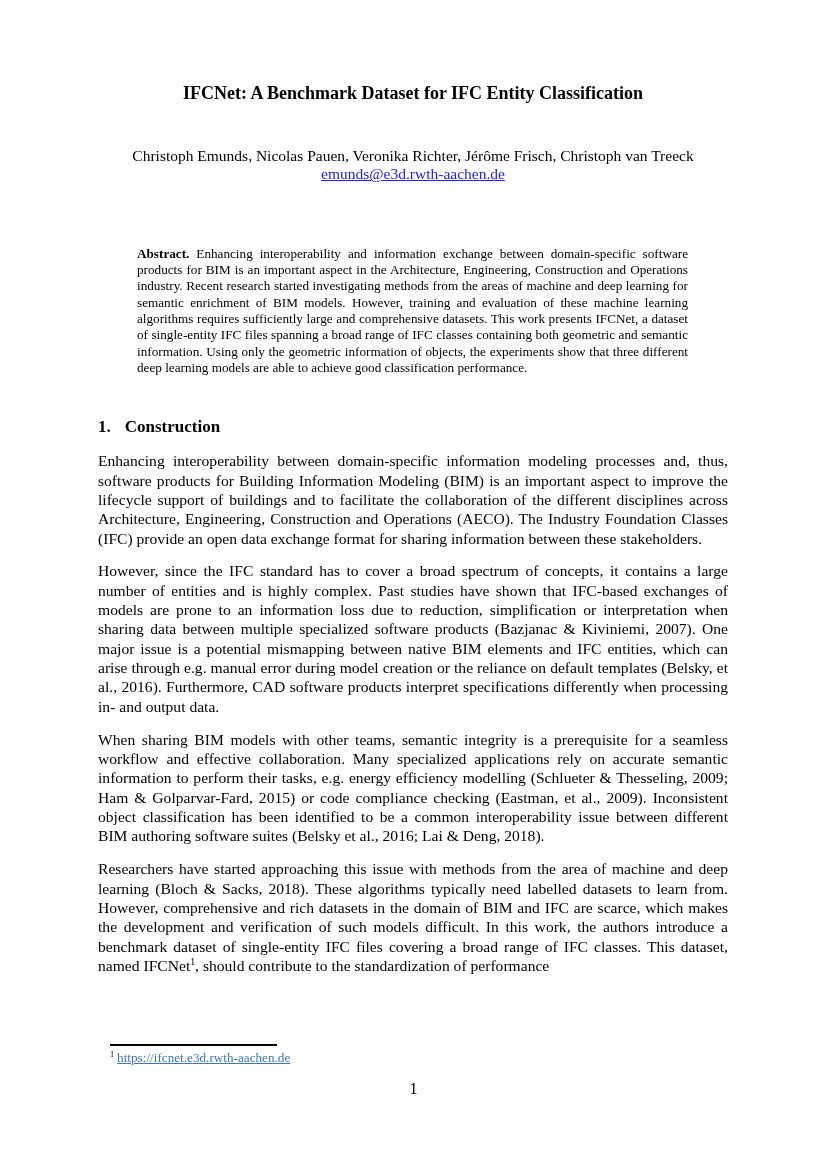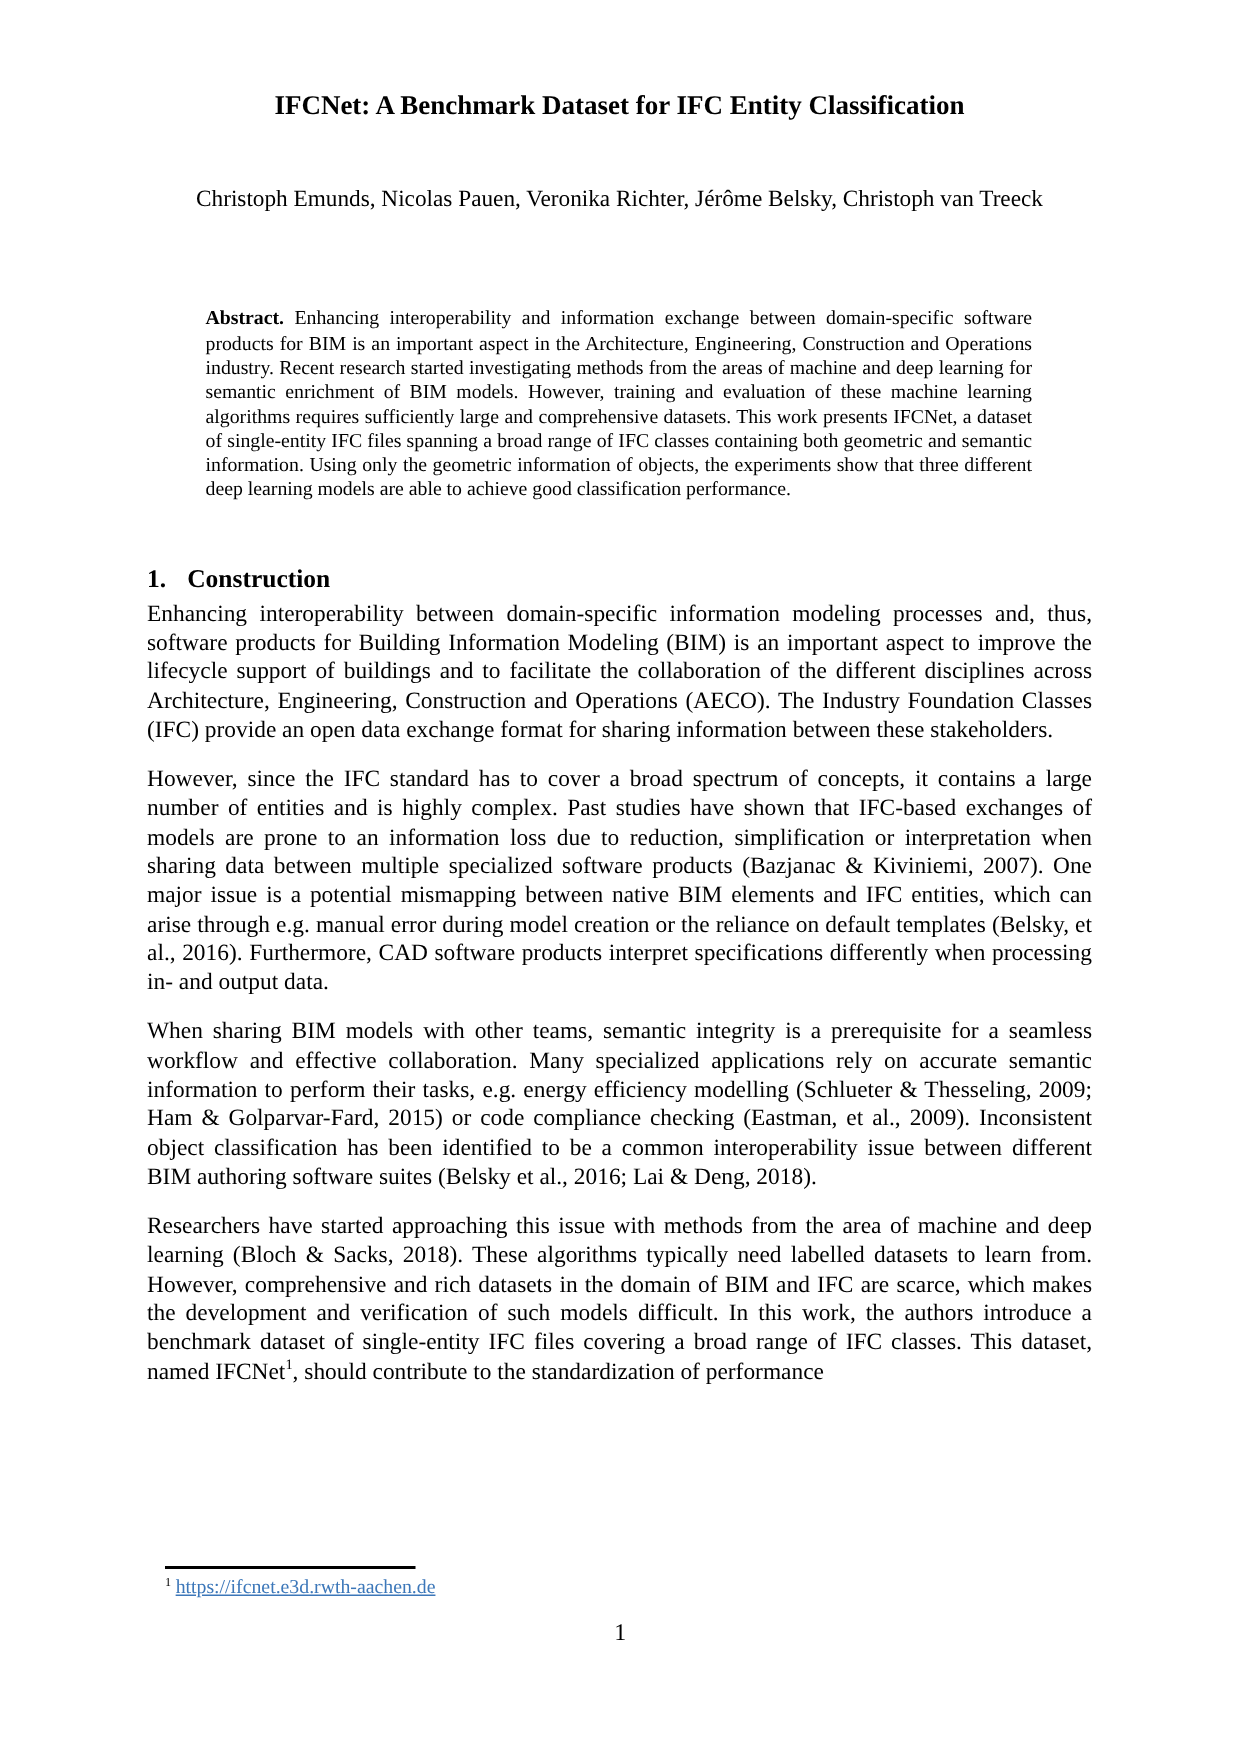--- a/index.html
+++ b/index.html
@@ -15,21 +15,21 @@
     color: #000000;
     font-family: "Liberation Serif", "DejaVu Serif", serif;
     overflow: hidden;
     box-sizing: border-box;
   }
   .content {
     padding: 0 99px 0 98px; 
   }
   .title {
     margin: 0;
-    padding-top: 59px;
+    padding-top: 82px;
     font-size: 18px;
     line-height: 22px;
     font-weight: bold;
     text-align: center;
     font-family: Liberation Serif, serif;
   }
   .authors {
     margin-top: 43px;
     text-align: center;
     font-size: 15.5px;
@@ -59,21 +59,21 @@
     display: inline-block;
     margin-right: 14px;
   }
   p.body {
     margin: 13.5px 0 0 0;
     font-size: 15.6px;
     line-height: 19.35px;
     text-align: justify;
   }
   p.body.first {
-    margin-top: 4px;
+    margin-top: 14px;
   }
   sup {
     font-size: 0.62em;
     vertical-align: super;
     line-height: 0;
   }
   .footnote-area {
     position: absolute;
     left: 110px;
     top: 1044px;
@@ -109,21 +109,22 @@
 </style>
 </head>
 <body>
 
 <div class="page">
   <div class="content">
 
     <h1 class="title">IFCNet: A Benchmark Dataset for IFC Entity Classification</h1>
 
     <div class="authors">
-      <div>Christoph Emunds, Nicolas Pauen, Veronika Richter, Jérôme Belsky, Christoph van Treeck</div>
+      <div>Christoph Emunds, Nicolas Pauen, Veronika Richter, Jérôme Frisch, Christoph van Treeck</div>
+      <div><a href="#">emunds@e3d.rwth-aachen.de</a></div>
     </div>
 
     <p class="abstract">
       <b>Abstract.</b>
       <span>Enhancing interoperability and information exchange between domain-specific software products for BIM is an important aspect in the Architecture, Engineering, Construction and Operations industry. Recent research started investigating methods from the areas of machine and deep learning for semantic enrichment of BIM models. However, training and evaluation of these machine learning algorithms requires sufficiently large and comprehensive datasets. This work presents IFCNet, a dataset of single-entity IFC files spanning a broad range of IFC classes containing both geometric and semantic information. Using only the geometric information of objects, the experiments show that three different deep learning models are able to achieve good classification performance.</span>
     </p>
 
     <h2 class="section-heading"><span class="sec-num">1.</span><span>Construction</span></h2>
 
     <p class="body first">Enhancing interoperability between domain-specific information modeling processes and, thus, software products for Building Information Modeling (BIM) is an important aspect to improve the lifecycle support of buildings and to facilitate the collaboration of the different disciplines across Architecture, Engineering, Construction and Operations (AECO). The Industry Foundation Classes (IFC) provide an open data exchange format for sharing information between these stakeholders.</p>

